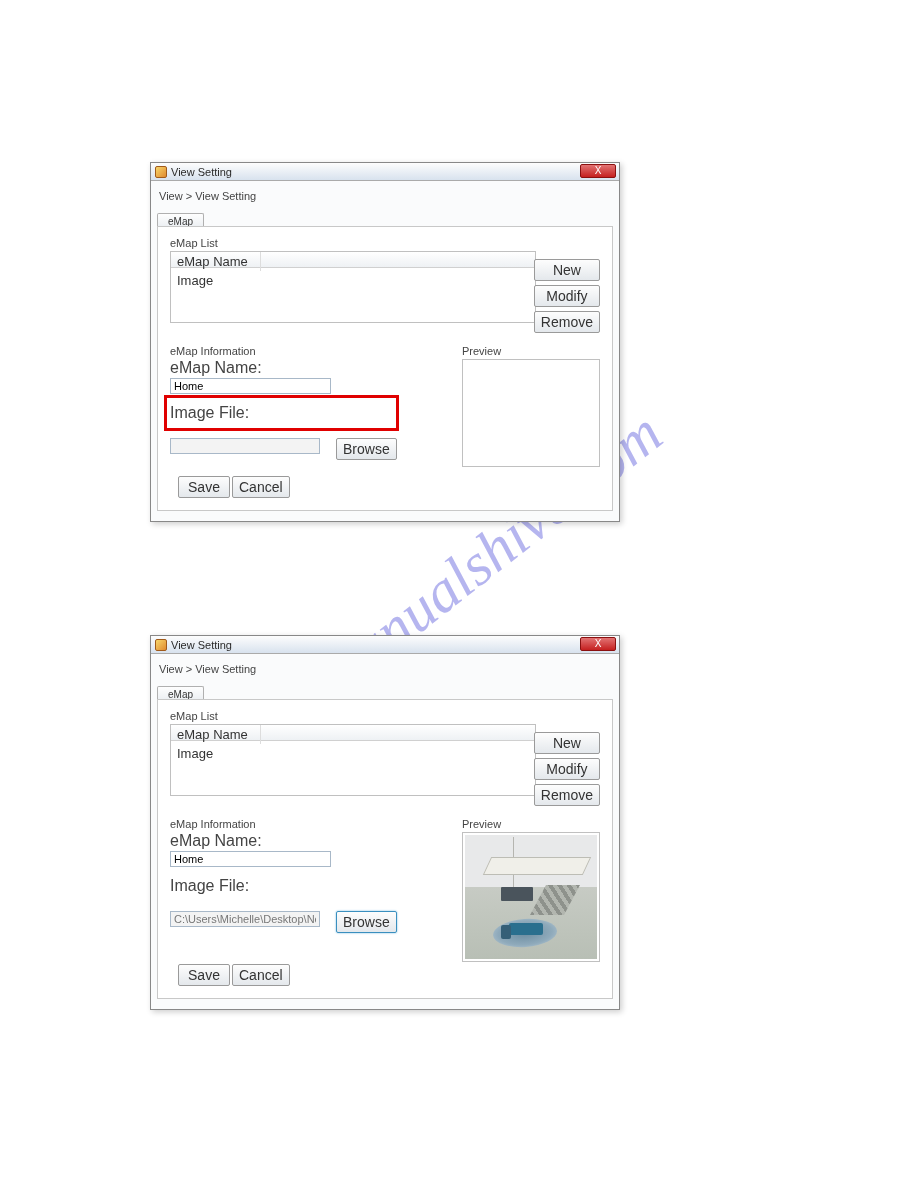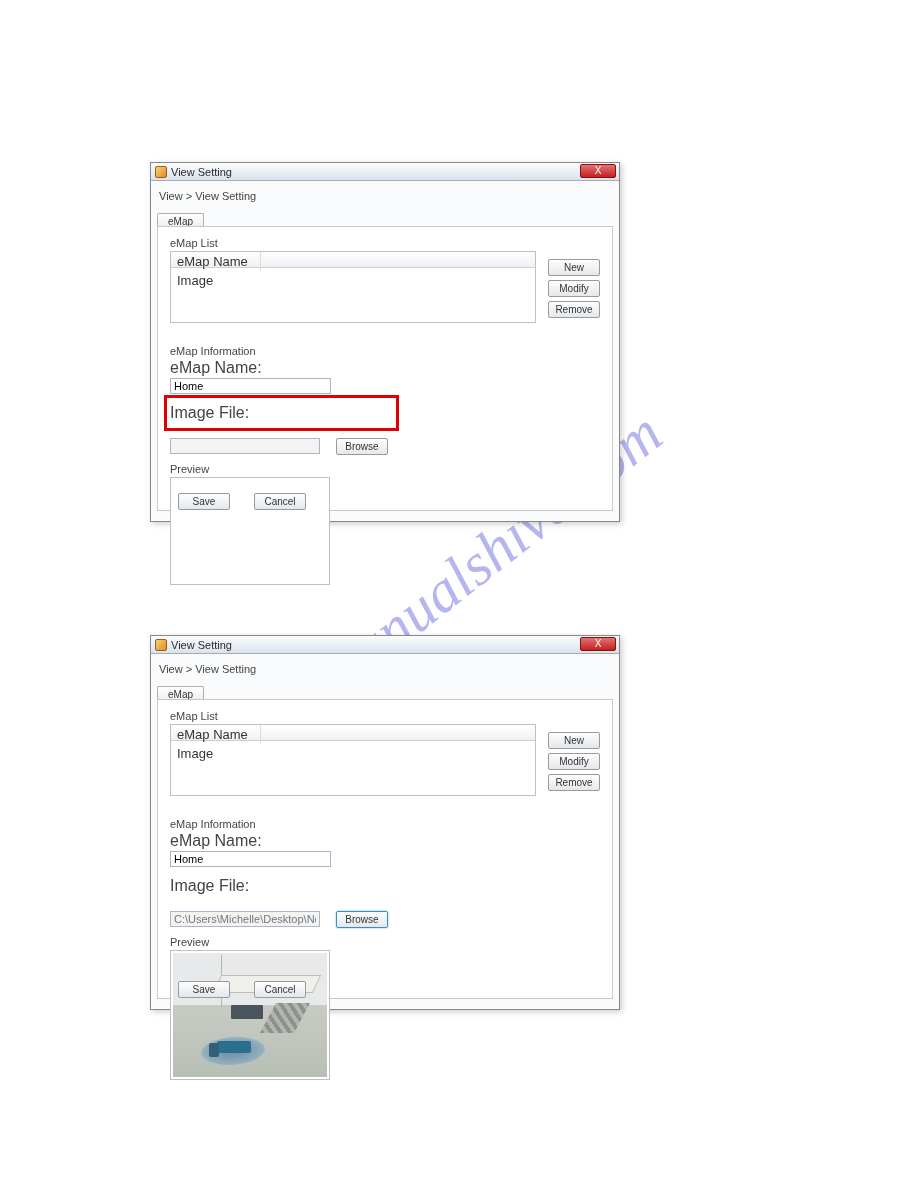--- a/index.html
+++ b/index.html
@@ -107,21 +107,21 @@
     position: absolute;
     right: 12px;
     display: flex;
     flex-direction: column;
     gap: 4px;
   }
   .side-buttons.top1 { top: 32px; }
   .btn {
     border: 1px solid #9a9a9a;
     background: linear-gradient(to bottom, #fdfdfd, #e4e8ec);
-    font-size: 10px;
+    font-size: 14px;
     padding: 2px 6px;
     min-width: 52px;
     text-align: center;
     cursor: pointer;
     border-radius: 2px;
   }
   .btn.browse-focus {
     border: 1px solid #3a8fbf;
     box-shadow: 0 0 2px #6bb4de;
   }
@@ -129,24 +129,23 @@
     display: flex;
     gap: 6px;
     align-items: flex-end;
   }
   .list-left { flex: 1; }
   .info-row {
     margin-top: 18px;
     display: flex;
     gap: 8px;
     align-items: flex-start;
-    flex-direction: column;
   }
   .info-left { flex: 1; }
-  .info-right { width: 160px; }
+  .info-right { width: 138px; }
   .field-label {
     font-size: 16px;
     color: #444;
     margin: 2px 0 1px 0;
   }
   .text-input {
     border: 1px solid #a8b8c8;
     background: #fff;
     width: 161px;
     height: 16px;
@@ -162,24 +161,24 @@
     width: 100%;
     height: 130px;
     position: relative;
     overflow: hidden;
     margin-top: 2px;
   }
   .small-preview { height: 108px; }
   .big-preview { height: 130px; }
   .bottom-buttons {
     position: absolute;
-    bottom: 0;
+    bottom: 12px;
     left: 20px;
     display: flex;
-    gap: 24px;
+    gap: 2px;
   }
   .highlight-rect {
     position: absolute;
     border: 3px solid #e00000;
     pointer-events: none;
   }
   .watermark {
     position: absolute;
     font-size: 60px;
     font-style: italic;

